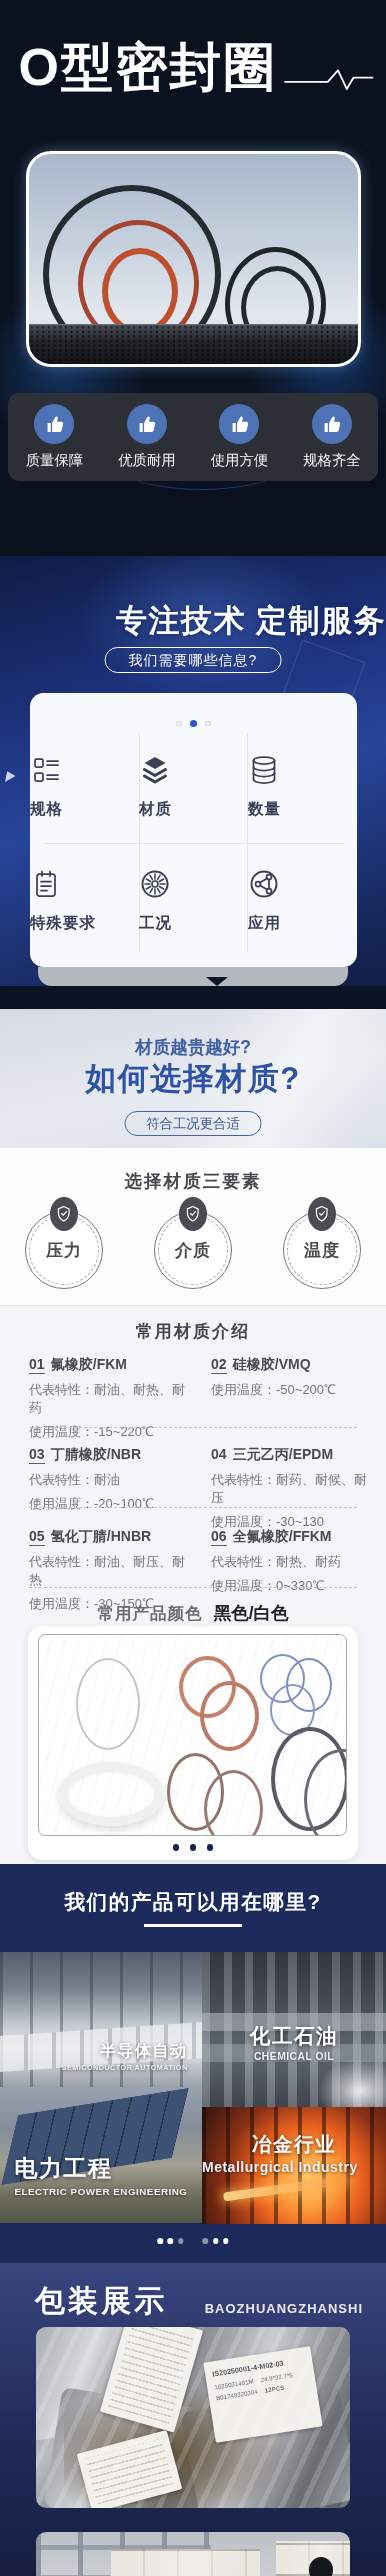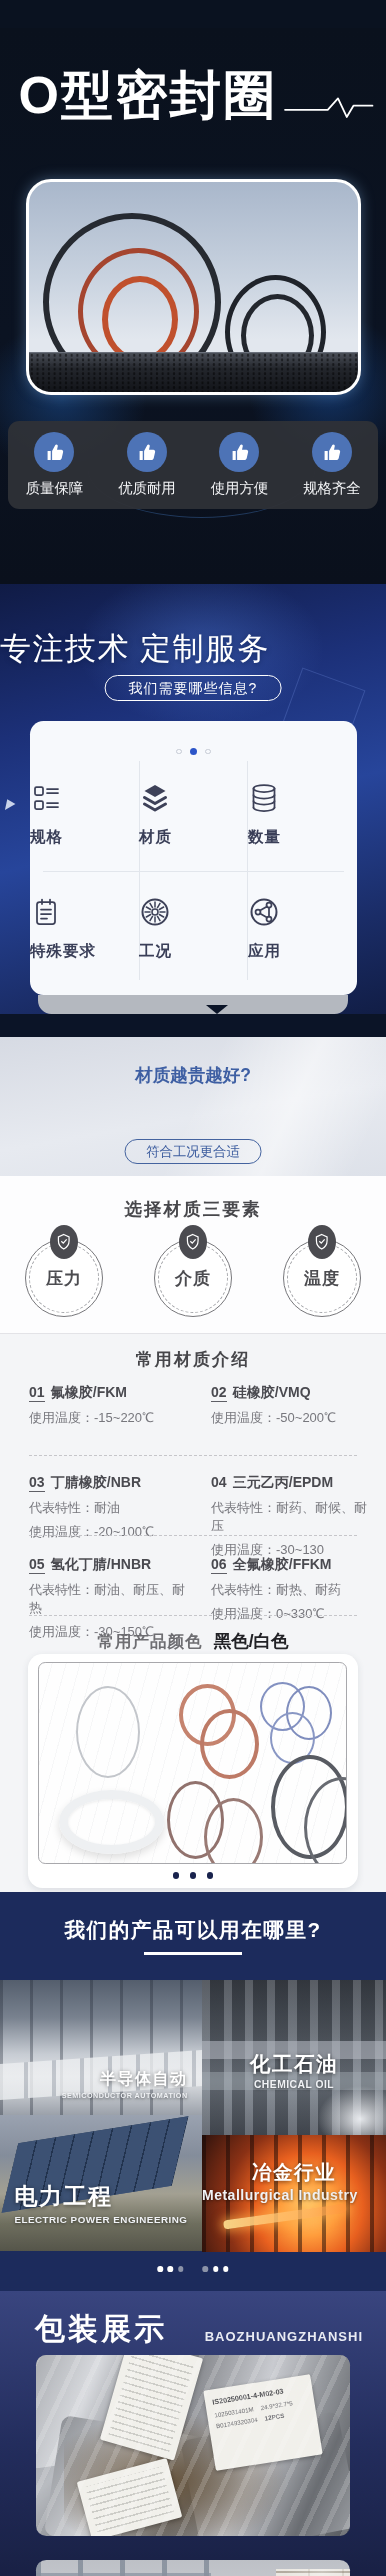--- a/index.html
+++ b/index.html
@@ -1,21 +1,21 @@
 <!DOCTYPE html>
 <html style="font-size:8.2px"><head>
 <meta charset="utf-8">
 <style>
   * { margin:0; padding:0; box-sizing:border-box; }
   body { font-family:"Liberation Sans", sans-serif; background:#222; }
   .page { position:relative; width:386px; height:2709px; margin:0 auto; overflow:hidden; background:#0a1220; }
   section { position:relative; width:386px; overflow:hidden; }
 
   
-  .sec-hero { height:556px; background:linear-gradient(180deg,#0a111d 0%,#0b1322 55%,#0a101c 100%);margin-top:28px; }
+  .sec-hero { height:556px; background:linear-gradient(180deg,#0a111d 0%,#0b1322 55%,#0a101c 100%); }
   .hero-title { position:absolute; left:18.5px; top:33px; font-size:52px; font-weight:800; color:#ffffff; letter-spacing:2.1px; }
   .pulse { position:absolute; left:284px; top:66px; width:90px; height:29px; }
   .hero-glow1 { position:absolute; left:-31px; top:289px; width:185px; height:165px; background:radial-gradient(ellipse at center, rgba(30,90,170,.45), transparent 65%); }
   .hero-glow2 { position:absolute; left:242px; top:278px; width:175px; height:170px; background:radial-gradient(ellipse at center, rgba(25,80,160,.5), transparent 65%); }
   .hero-arc { position:absolute; left:88px; top:392px; width:227px; height:98px; border-radius:50%; border-bottom:1px solid rgba(90,160,255,.28); }
   .product-card { position:absolute; left:26px; top:151px; width:335px; height:216px; border:3.6px solid #fff; border-radius:25px; box-shadow:0 0 13.4px rgba(150,200,255,.35); overflow:hidden; background:linear-gradient(180deg,#a9b7cb 0%,#c8d2df 45%,#e2e7ee 75%); }
   .ring { position:absolute; border-radius:50%; }
   .r-big { left:14.4px; top:31px; width:178px; height:178px; border:6.7px solid #262a31; }
   .r-redmid { left:49px; top:66px; width:121px; height:127px; border:5.7px solid #a5452f; }
   .r-redin { left:73px; top:94px; width:76px; height:87px; border:6.7px solid #c0502d; }
@@ -31,21 +31,21 @@
   .feat-label { margin-top:7.2px; font-size:14.4px; color:#f4f5f7; font-weight:500; }
 
   
   .sec-tech { height:453px; background:linear-gradient(165deg,#101b45 0%,#1c3078 28%,#27459b 52%,#1a2c66 78%,#0f1a3e 100%); }
   .chip { position:absolute; border:0.5px solid rgba(140,175,255,.22); }
   .chip.c1 { left:36px; top:155px; width:77px; height:49px; }
   .chip.c2 { left:289px; top:93px; width:67px; height:67px; transform:rotate(20deg); }
   .chip.c3 { left:237px; top:289px; width:93px; height:46px; transform:rotate(-12deg); }
   .tech-glow { position:absolute; left:67px; top:-20.6px; width:268px; height:170px; background:radial-gradient(ellipse at center, rgba(90,140,240,.35), transparent 65%); }
   .cursor-arrow { position:absolute; left:6.2px; top:216px; width:0; height:0; border-left:9.3px solid rgba(230,238,250,.85); border-top:3.6px solid transparent; border-bottom:8.2px solid transparent; transform:rotate(12deg); }
-  .tech-title { position:absolute; left:0; top:44px; width:100%; text-align:left; font-size:31px; font-weight:400; color:#fff; letter-spacing:1.5px; text-shadow:0 1px 5.2px rgba(0,20,60,.5); }
+  .tech-title { position:absolute; left:0; top:44px; width:100%; text-align:right; font-size:31px; font-weight:700; color:#fff; letter-spacing:1.5px; text-shadow:0 1px 5.2px rgba(0,20,60,.5); }
   .tech-pill { position:absolute; left:50%; top:91px; transform:translateX(-50%); border:1px solid #fff; border-radius:14px; height:26px; line-height:24px; padding:0 23px; font-size:14px; color:#fff; letter-spacing:1px; }
   .info-card { position:absolute; left:30px; top:137px; width:327px; height:274px; background:#f7f9fc; border-radius:13.4px; }
   .card-dots { position:absolute; left:0; top:27px; width:100%; display:flex; justify-content:center; align-items:center; gap:8.2px; }
   .cdot { width:5.7px; height:5.7px; border-radius:50%; border:1px solid #c6cbd5; background:transparent; }
   .cdot.active { width:7.2px; height:7.2px; border:none; background:#2c55c8; }
   .vline { position:absolute; top:40px; bottom:15.5px; width:0.5px; background:#e2e6ec; }
   .hline { position:absolute; left:13.4px; right:13.4px; top:150px; height:0.5px; background:#e2e6ec; }
   .cell { position:absolute; width:109px; height:108px; display:flex; flex-direction:column; align-items:flex-start; }
   .cell svg { width:32px; height:32px; margin-top:18.5px; }
   .cell .lbl { margin-top:13.4px; font-size:15.5px; font-weight:700; color:#3a3f58; letter-spacing:1px; }
@@ -328,20 +328,21 @@
       </div>
     </div>
     <div class="card-shadowbar"></div>
     <div class="dark-band">
       <div class="band-arrow"></div>
     </div>
   </section>
 
   <section class="sec-choose">
     <div class="choose-sub">材质越贵越好?</div>
+    <div class="choose-title">如何选择材质?</div>
     <div class="choose-pill">符合工况更合适</div>
   </section>
 
   <section class="sec-elements">
     <div class="el-title">选择材质三要素</div>
     <div class="el-circle" style="left:25px">
       <div class="el-badge">
         <svg viewBox="0 0 32 36">
             <path d="M16 3 L27 8 V16 C27 25 22 30 16 33 C10 30 5 25 5 16 V8 Z" stroke="#fff" stroke-width="2.5" fill="none"></path>
             <path d="M11 17 L15 21 L22 13" stroke="#fff" stroke-width="2.5" fill="none"></path>
@@ -367,20 +368,21 @@
       </div>
       <span class="el-label">温度</span>
     </div>
   </section>
 
   <section class="sec-materials">
     <div class="mat-title">常用材质介绍</div>
 
     <div class="mat" style="left:29px;top:50px">
       <div class="mat-name"><span class="mat-no">01</span><span>氟橡胶/FKM</span></div>
+      <div class="mat-line">代表特性：耐油、耐热、耐药</div>
       <div class="mat-line">使用温度：-15~220℃</div>
     </div>
     <div class="mat" style="left:211px;top:50px">
       <div class="mat-name"><span class="mat-no">02</span><span>硅橡胶/VMQ</span></div>
       <div class="mat-line">使用温度：-50~200℃</div>
     </div>
     <div class="dash" style="top:121px"></div>
 
     <div class="mat" style="left:29px;top:140px">
       <div class="mat-name"><span class="mat-no">03</span><span>丁腈橡胶/NBR</span></div>

